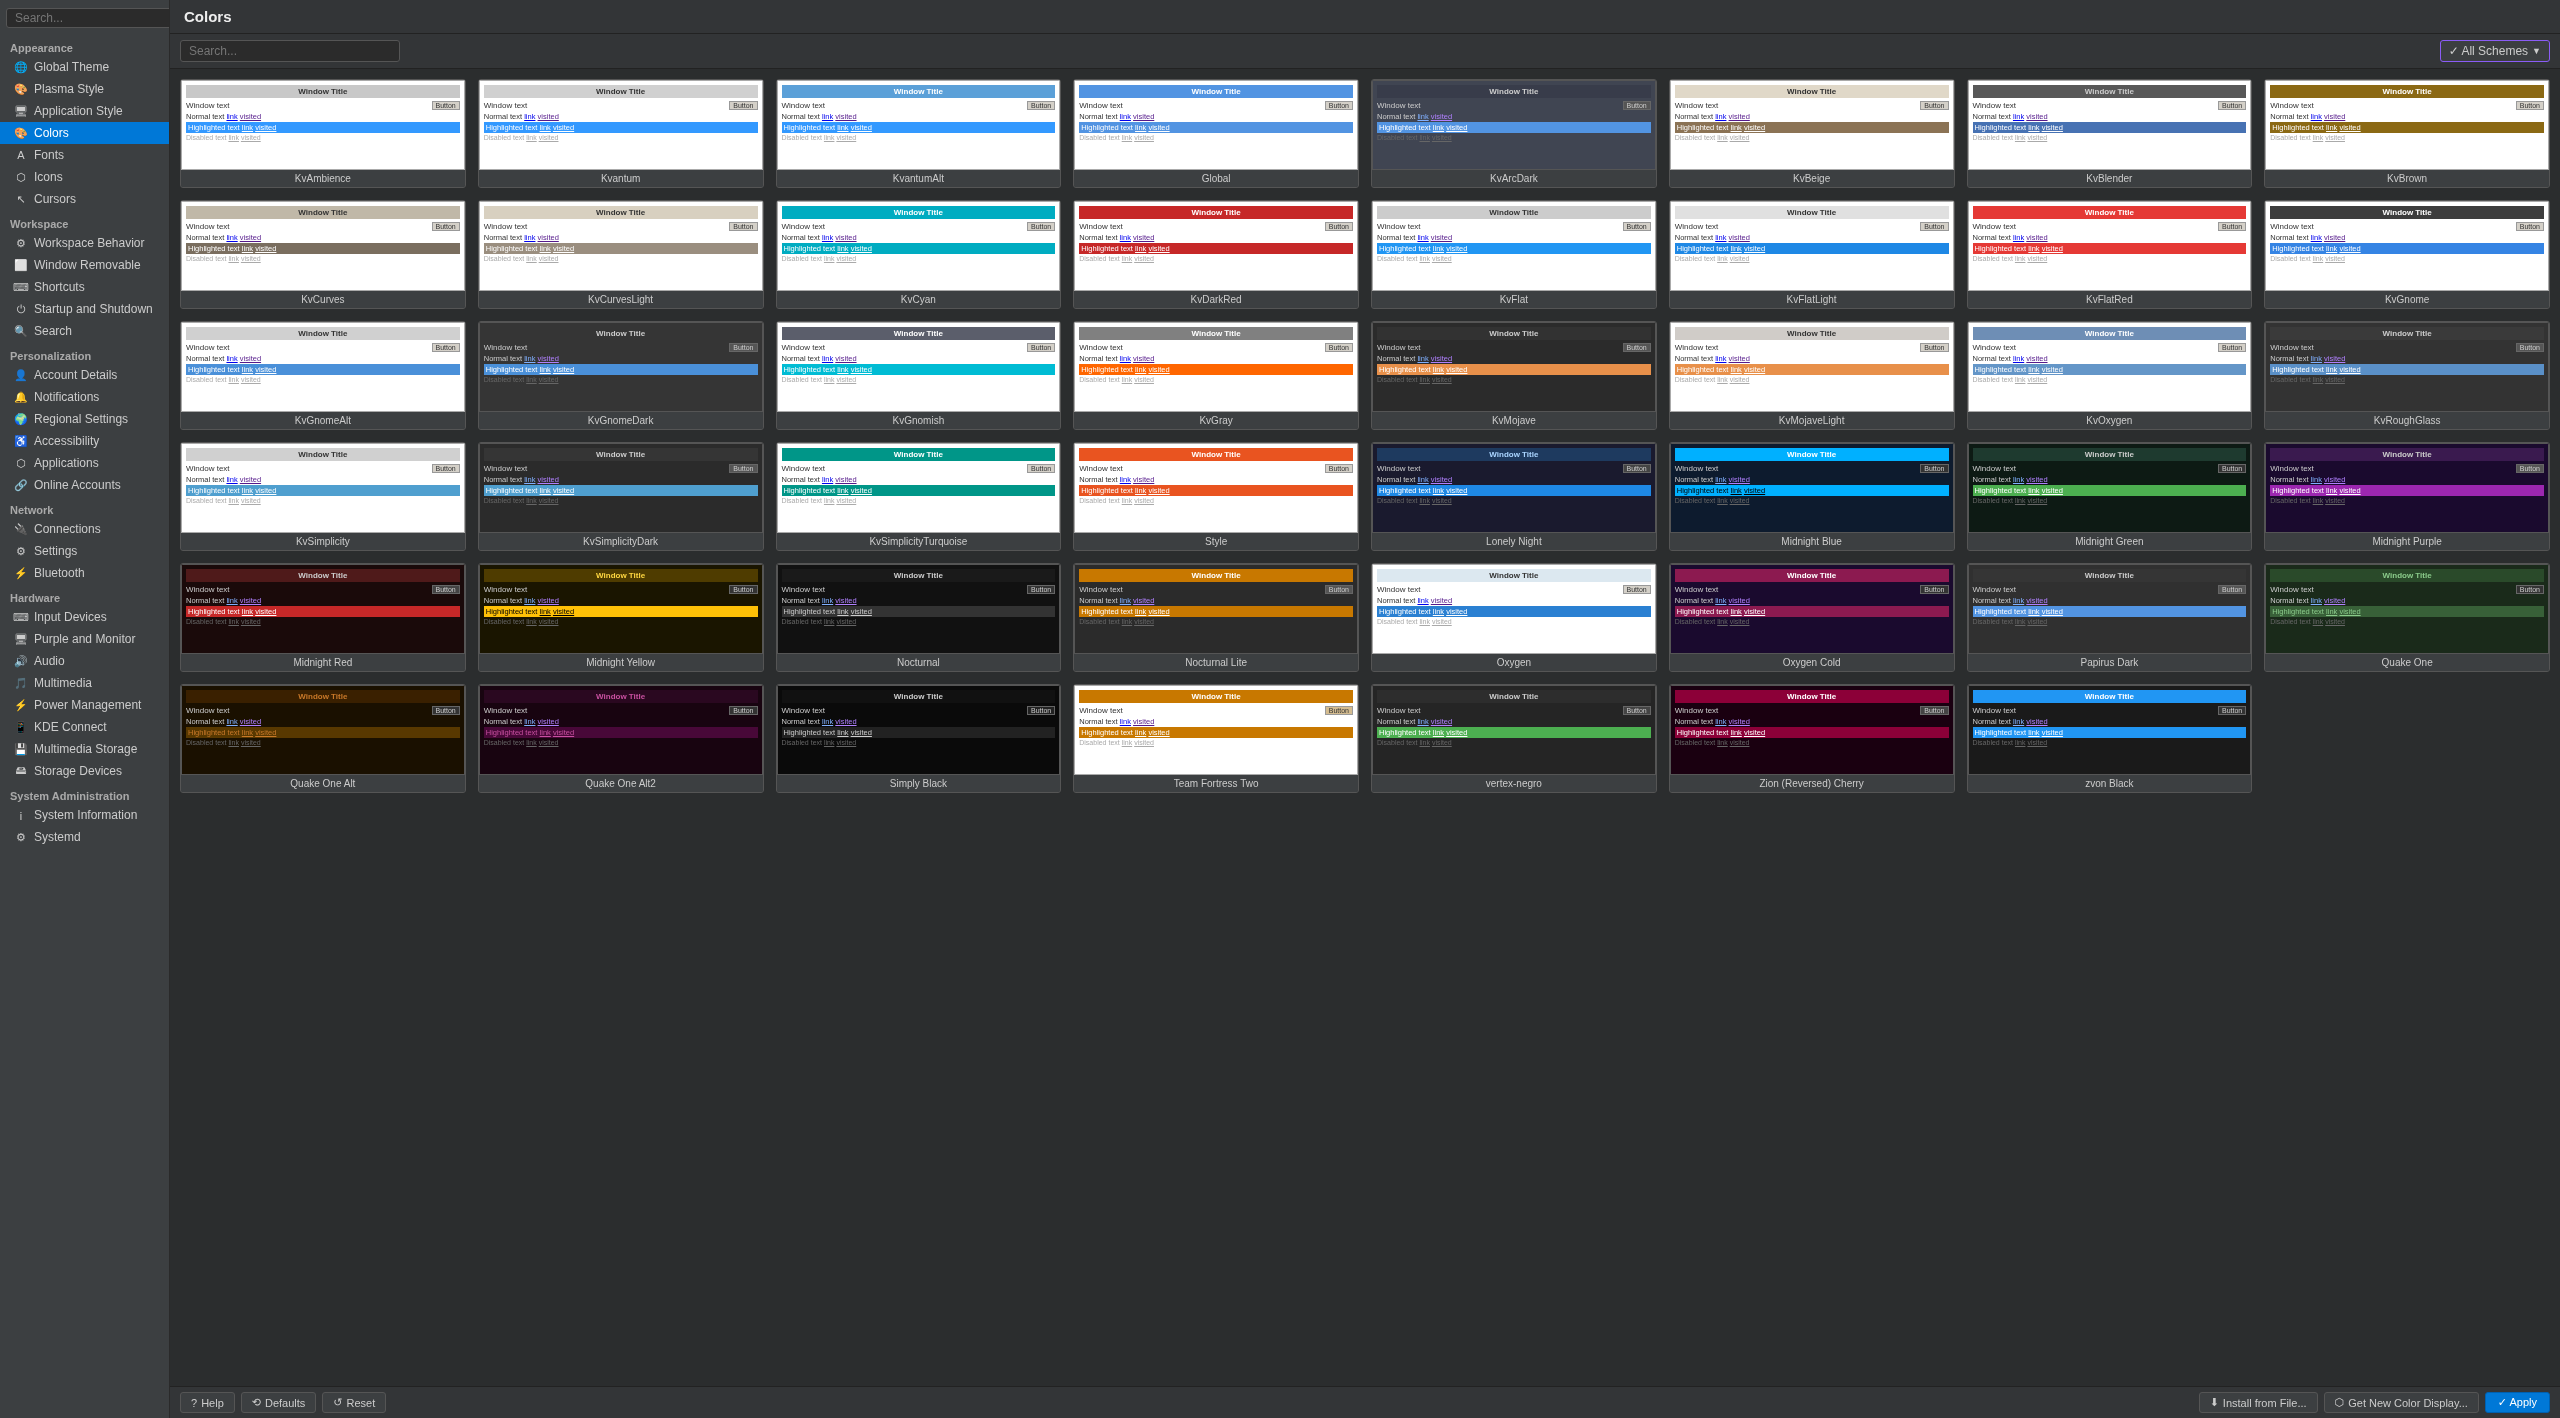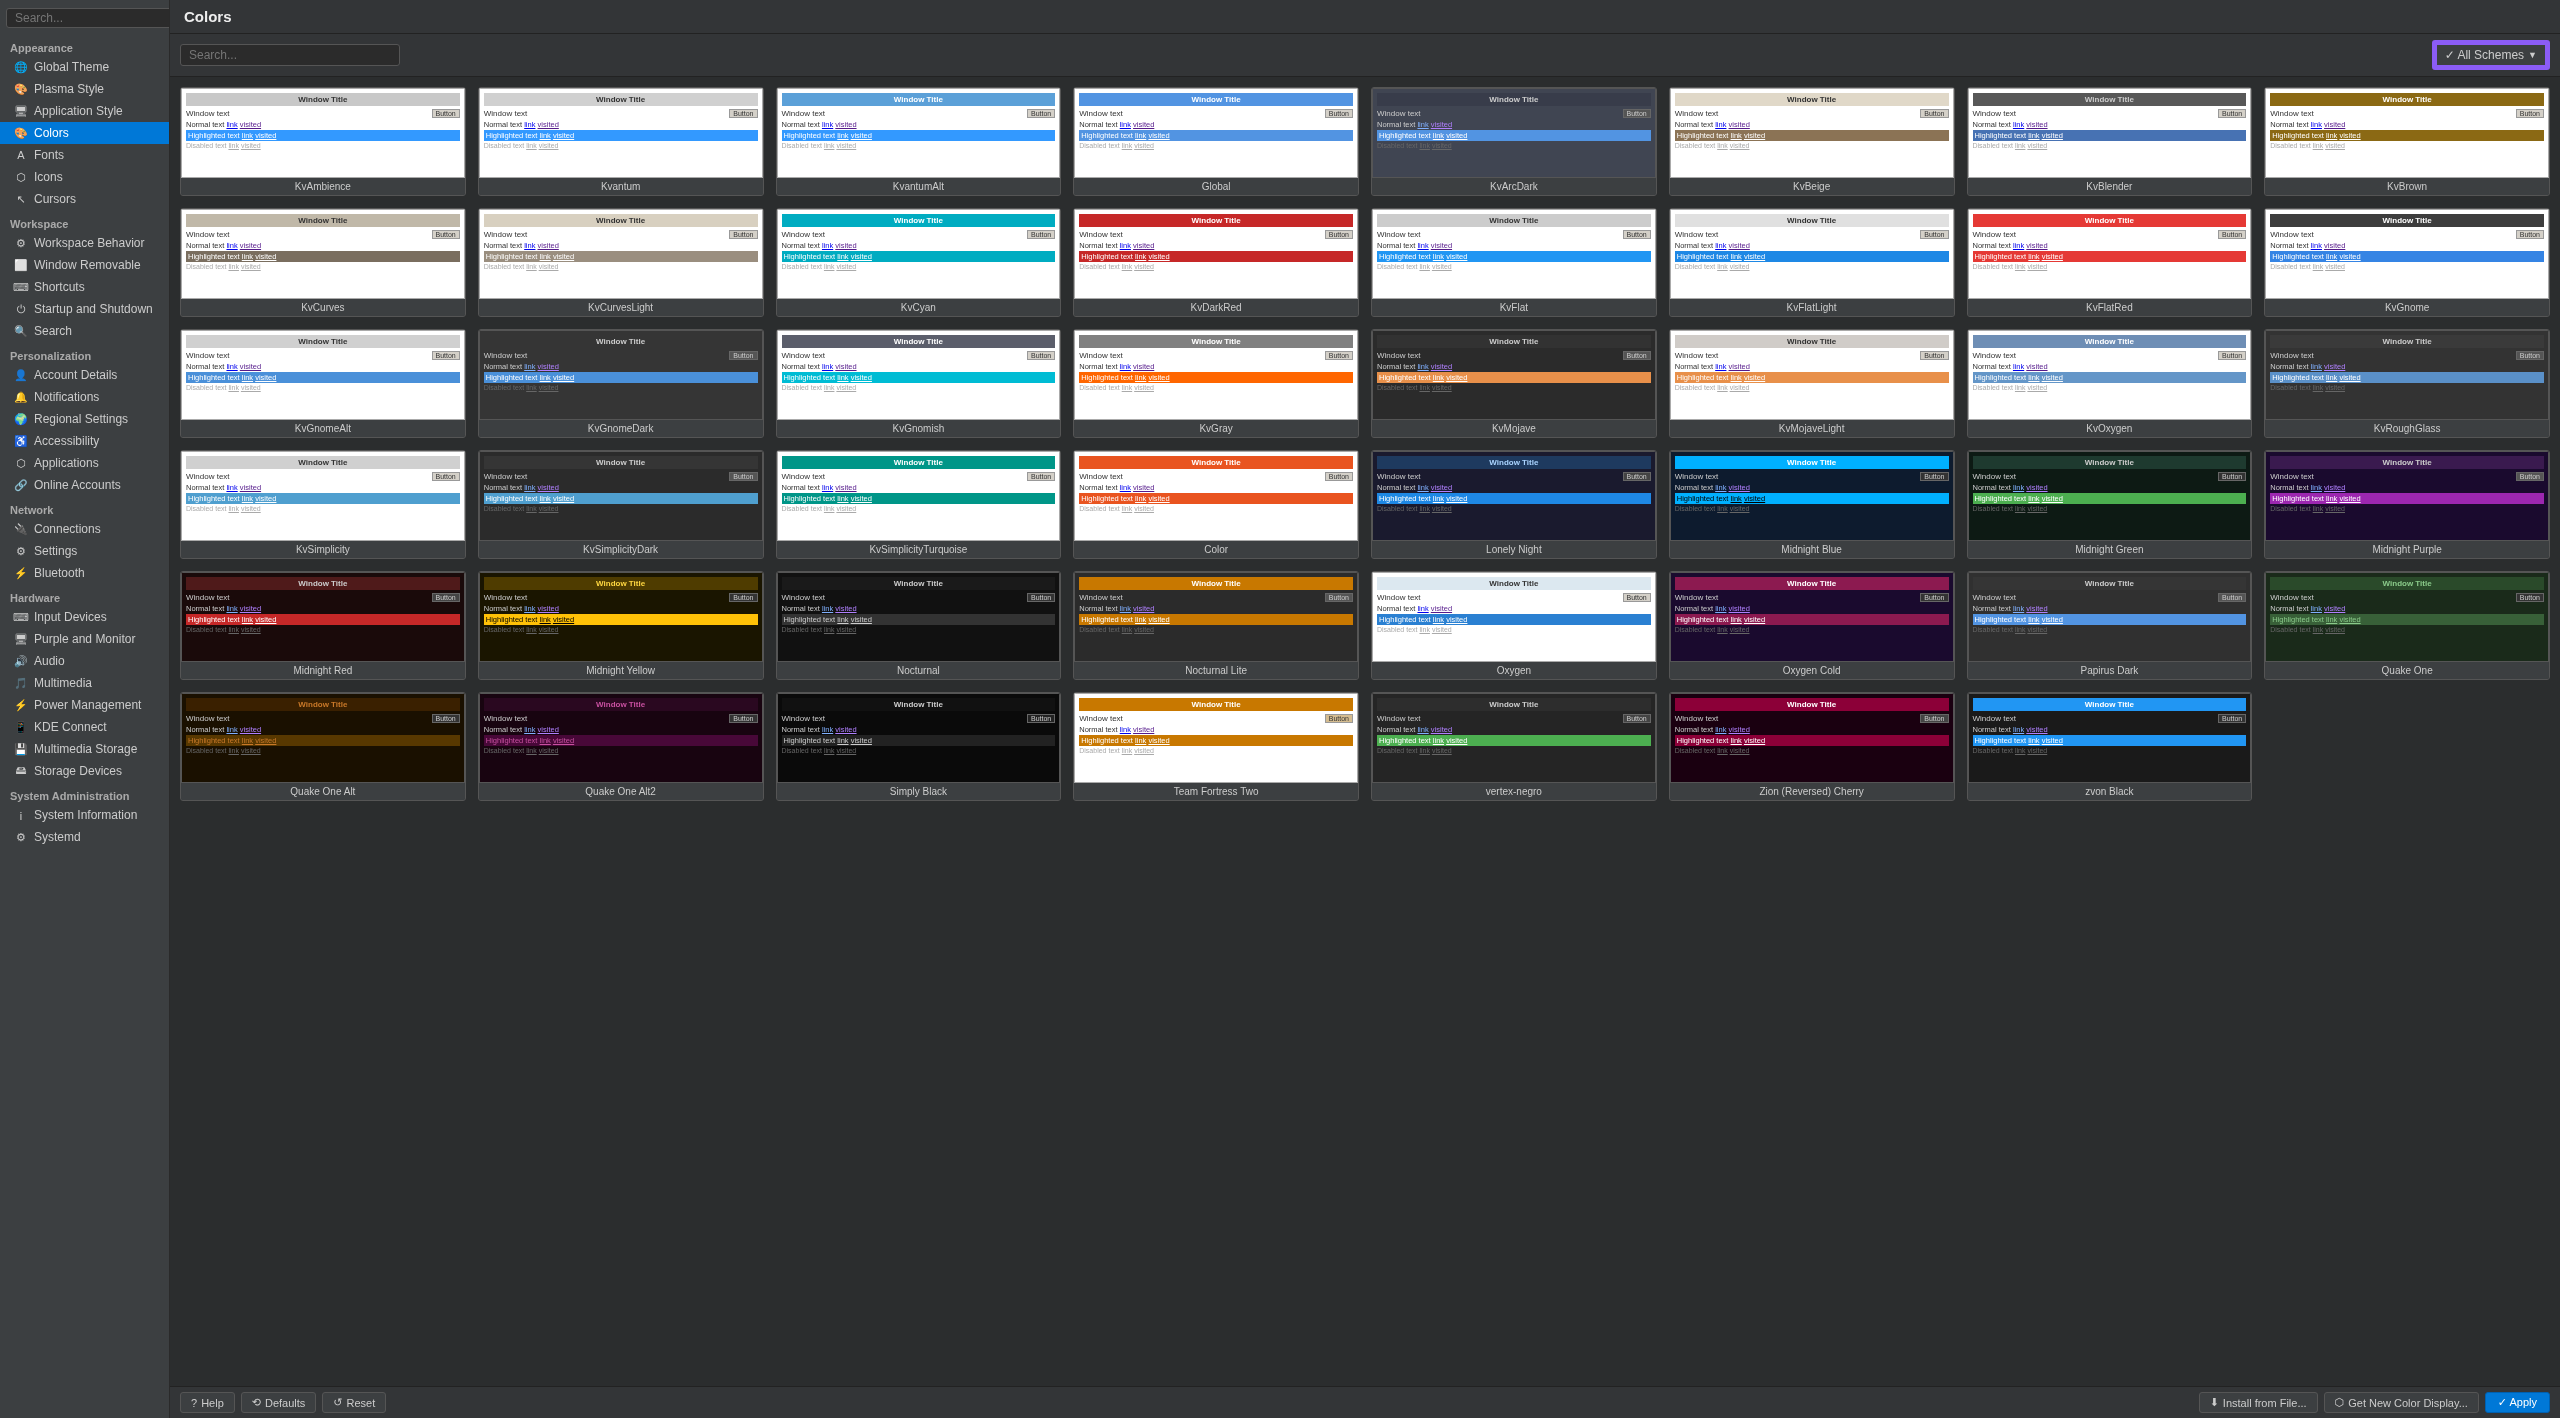--- a/index.html
+++ b/index.html
@@ -18,21 +18,21 @@
     .sidebar-item .icon { width: 14px; height: 14px; display: inline-flex; align-items: center; justify-content: center; font-size: 11px; flex-shrink: 0; }
 
     
     .content { flex: 1; display: flex; flex-direction: column; background: #2b2d2e; overflow: hidden; }
 
     .content-header { padding: 8px 14px; background: #333537; border-bottom: 1px solid #222; display: flex; align-items: center; justify-content: space-between; }
     .content-title { font-size: 15px; font-weight: bold; color: #eee; }
 
     .toolbar { display: flex; align-items: center; padding: 6px 10px; background: #333537; border-bottom: 1px solid #222; gap: 8px; }
     .toolbar-search { background: #2b2b2b; border: 1px solid #555; color: #ccc; padding: 3px 8px; width: 220px; font-size: 12px; border-radius: 3px; }
-    .scheme-filter { background: #3c3f41; border: 5px solid #8b5cf6; color: #ccc; padding: 3px 8px; font-size: 12px; border-radius: 3px; display: flex; align-items: center; gap: 4px; cursor: pointer; }
+    .scheme-filter { background: #3c3f41; border: 1px solid #8b5cf6; color: #ccc; padding: 3px 8px; font-size: 12px; border-radius: 3px; display: flex; align-items: center; gap: 4px; cursor: pointer; }
 
     .schemes-grid { flex: 1; overflow-y: auto; padding: 10px; display: grid; grid-template-columns: repeat(8, 1fr); gap: 12px; align-content: start; }
 
     
     .scheme-card { background: #3c3f41; border: 1px solid #555; border-radius: 3px; overflow: hidden; cursor: pointer; }
     .scheme-preview { padding: 6px; background: #fff; }
     .scheme-name { font-size: 10px; text-align: center; padding: 3px 2px; color: #ccc; background: #3c3f41; }
 
     
     .footer { display: flex; align-items: center; justify-content: space-between; padding: 4px 10px; background: #333537; border-top: 1px solid #222; height: 32px; }
@@ -586,21 +586,21 @@
       <div style="background:#e95420;color:#fff;font-size:8px;font-weight:bold;padding:2px 4px;margin-bottom:3px;text-align:center;">Window Title</div>
       <div style="display:flex;align-items:center;gap:3px;margin-bottom:2px;">
         <span style="color:#333;font-size:8px;">Window text</span>
         <span style="flex:1"></span>
         <span style="border:1px solid #999;background:#d4d0c8;color:#333;padding:0 3px;font-size:7px;">Button</span>
       </div>
       <div style="font-size:7.5px;margin-bottom:1px;color:#333;">Normal text <span style="color:#0000ee;text-decoration:underline;">link</span> <span style="color:#551a8b;text-decoration:underline;">visited</span></div>
       <div style="background:#e95420;color:#fff;font-size:7.5px;padding:1px 2px;margin-bottom:1px;">Highlighted text <span style="text-decoration:underline;">link</span> <span style="text-decoration:underline;">visited</span></div>
       <div style="color:#aaa;font-size:7px;">Disabled text <span style="text-decoration:underline;">link</span> <span style="text-decoration:underline;">visited</span></div>
     </div>
-    <div class="scheme-name">Color</div>
+    <div class="scheme-name">Style</div>
   </div>
           <div class="scheme-card">
     <div class="scheme-preview" style="background:#1a1a2e;border:1px solid #555;padding:4px;min-height:90px;">
       <div style="background:#1e3a5f;color:#aad4ff;font-size:8px;font-weight:bold;padding:2px 4px;margin-bottom:3px;text-align:center;">Window Title</div>
       <div style="display:flex;align-items:center;gap:3px;margin-bottom:2px;">
         <span style="color:#ccc;font-size:8px;">Window text</span>
         <span style="flex:1"></span>
         <span style="border:1px solid #666;background:#444;color:#ccc;padding:0 3px;font-size:7px;">Button</span>
       </div>
       <div style="font-size:7.5px;margin-bottom:1px;color:#ccc;">Normal text <span style="color:#80b0ff;text-decoration:underline;">link</span> <span style="color:#b080ff;text-decoration:underline;">visited</span></div>

